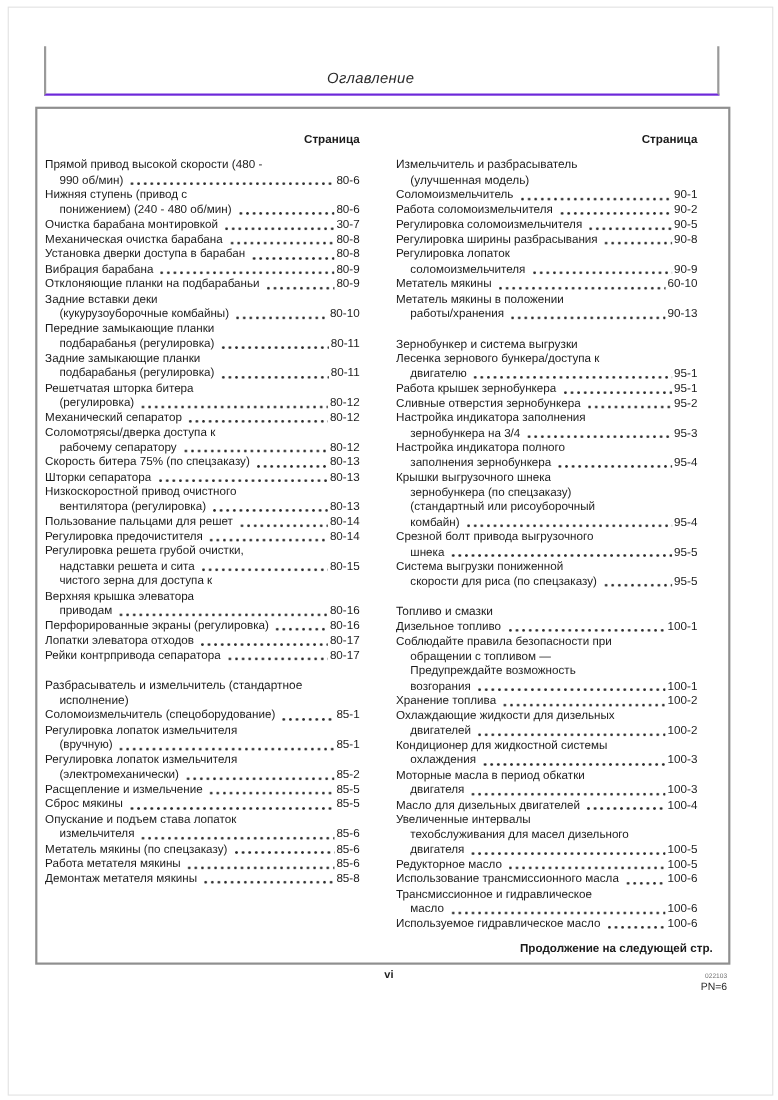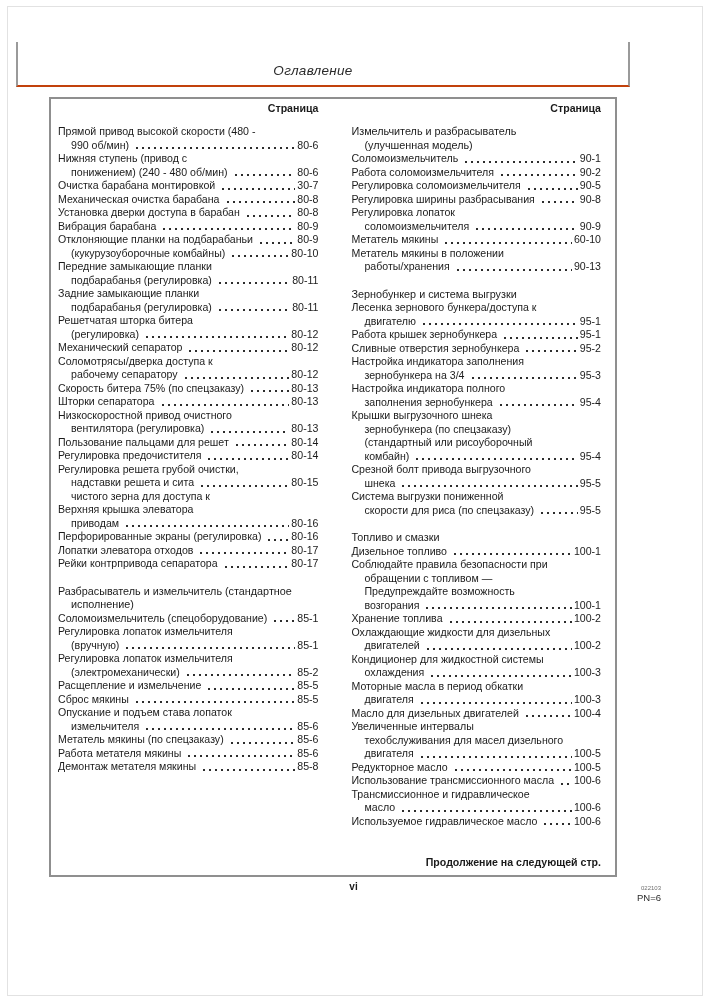--- a/index.html
+++ b/index.html
@@ -7,34 +7,33 @@
   .page {
     position:relative; width:707px; height:1000px; background:#ffffff;
     font-family:"Liberation Sans", sans-serif; color:#1b1b1b; overflow:hidden;
   }
   .scan-edge {
     position:absolute; left:7px; top:6px; right:4px; bottom:4px;
     border:1px solid #e2e2e2; pointer-events:none;
   }
   
   .header-band {
-    position:absolute; left:16px; top:42px; width:614px; height:45px;
-    border-left:2px solid #9a9a9a; border-right:2px solid #9a9a9a; border-bottom:2px solid #c2410c;
+    position:absolute; left:40px; top:42px; width:614px; height:45px;
+    border-left:2px solid #9a9a9a; border-right:2px solid #9a9a9a; border-bottom:2px solid #6d28d9;
     box-sizing:border-box;
   }
   .doc-title {
     position:absolute; left:0; right:20px; bottom:7px; text-align:center;
     font-style:italic; font-size:13.5px; color:#2a2a2a; letter-spacing:0.3px;
   }
   
   .toc-box {
-    position:absolute; left:32px; top:97px; width:568px; height:780px;
+    position:absolute; left:32px; top:97px; width:632px; height:780px;
     border:2px solid #8f8f8f; box-sizing:border-box;
-    padding:3px 14px 8px 7px;
-    margin-left:17px;
+    padding:22px 14px 8px 7px;
   }
   .columns { display:flex; }
   .col { display:flex; flex-direction:column; }
   .col-left  { width:286px; margin-right:33px; }
   .col-right { width:274px; }
   .page-col-header { text-align:right; font-weight:bold; font-size:10.6px; margin-bottom:11px; }
   .col-right .page-col-header { margin-bottom:11px; }
   .block + .block { margin-top:14px; }
   .sec-h { font-weight:normal; font-size:10.8px; line-height:13.5px; }
   .sec-h .cont { padding-left:13px; }
@@ -124,20 +123,23 @@
                 </div>
               </div>
               <div class="entry">
                 <div class="line">
                   <span class="t">Отклоняющие планки на подбарабаньи</span>
                   <span class="dots"></span>
                   <span class="pg">80-9</span>
                 </div>
               </div>
               <div class="entry">
+                <div class="line">
+                  <span class="t">Задние вставки деки</span>
+                </div>
                 <div class="line cont">
                   <span class="t">(кукурузоуборочные комбайны)</span>
                   <span class="dots"></span>
                   <span class="pg">80-10</span>
                 </div>
               </div>
               <div class="entry">
                 <div class="line">
                   <span class="t">Передние замыкающие планки</span>
                 </div>

